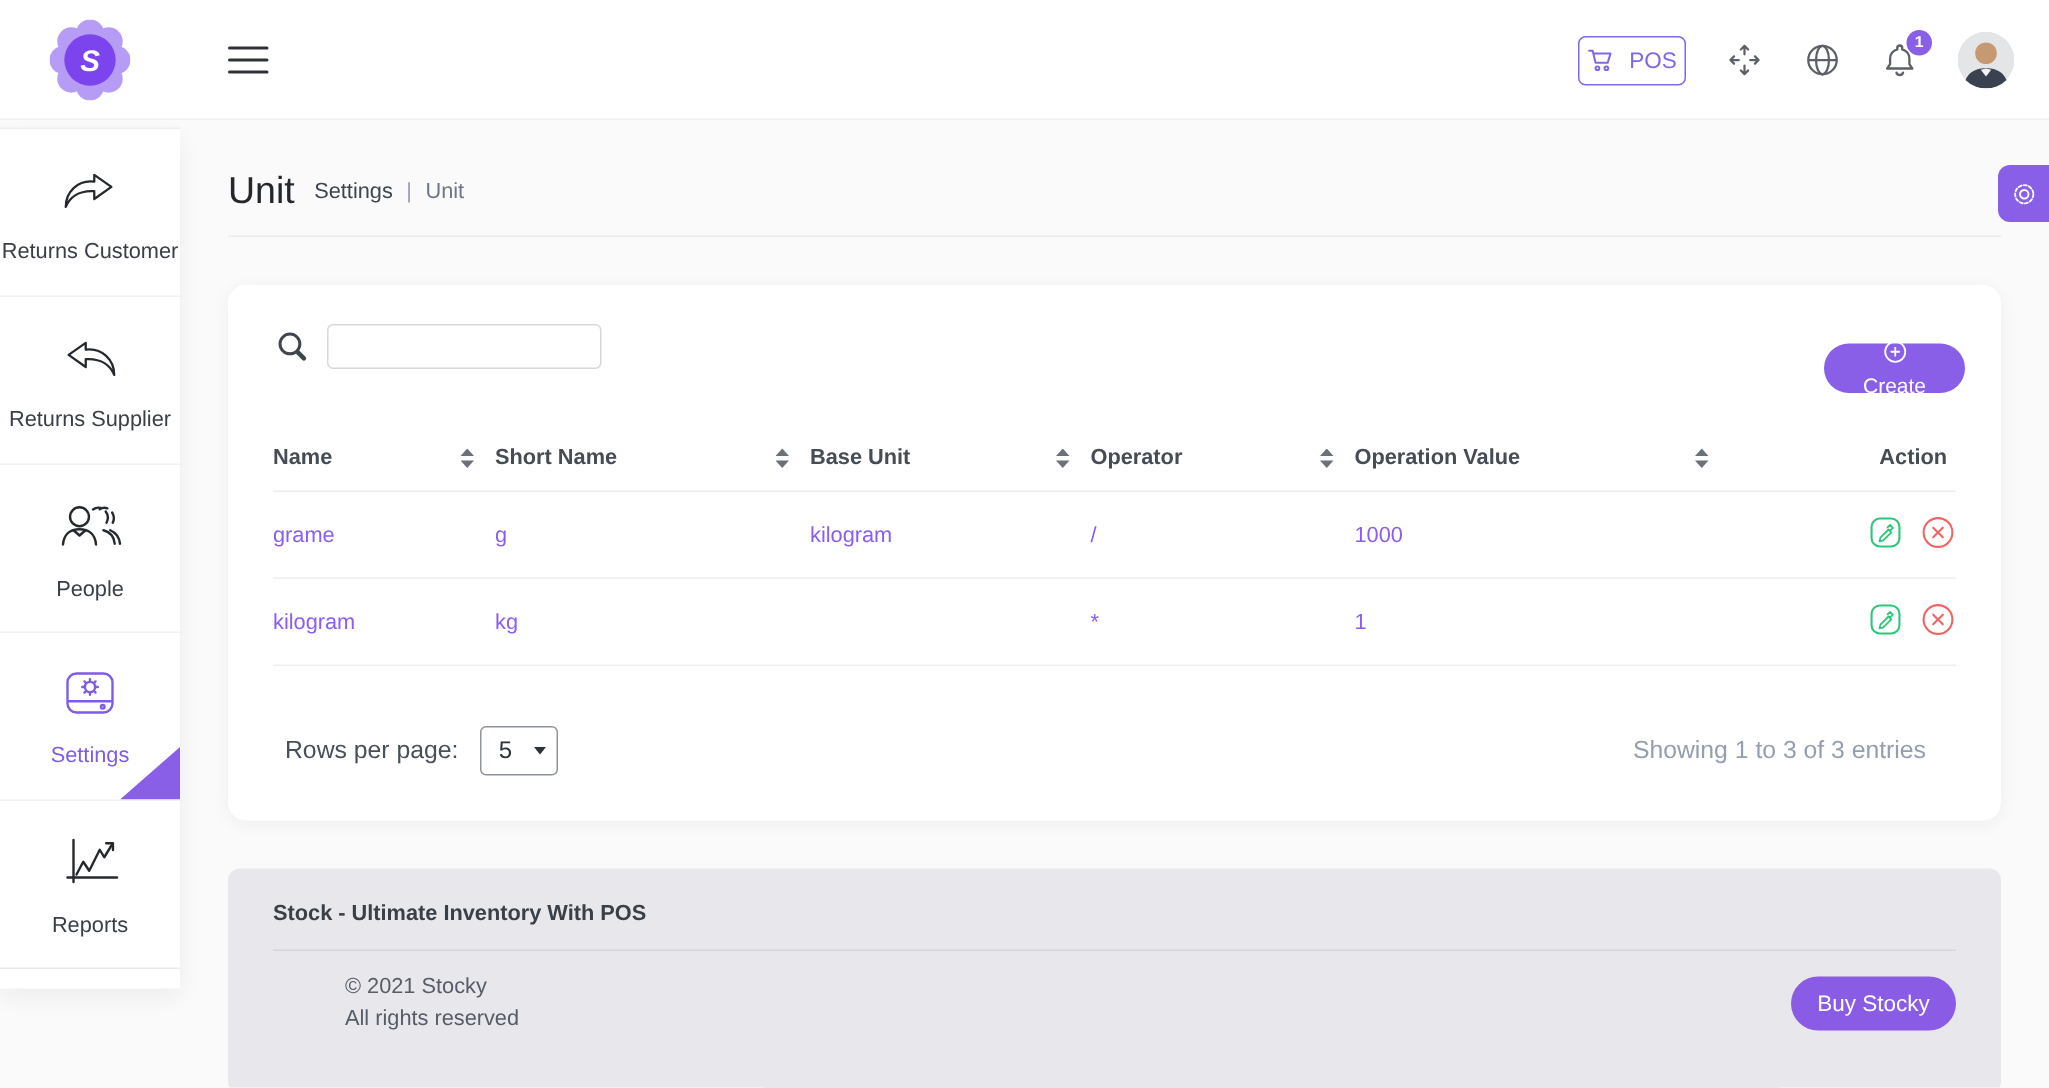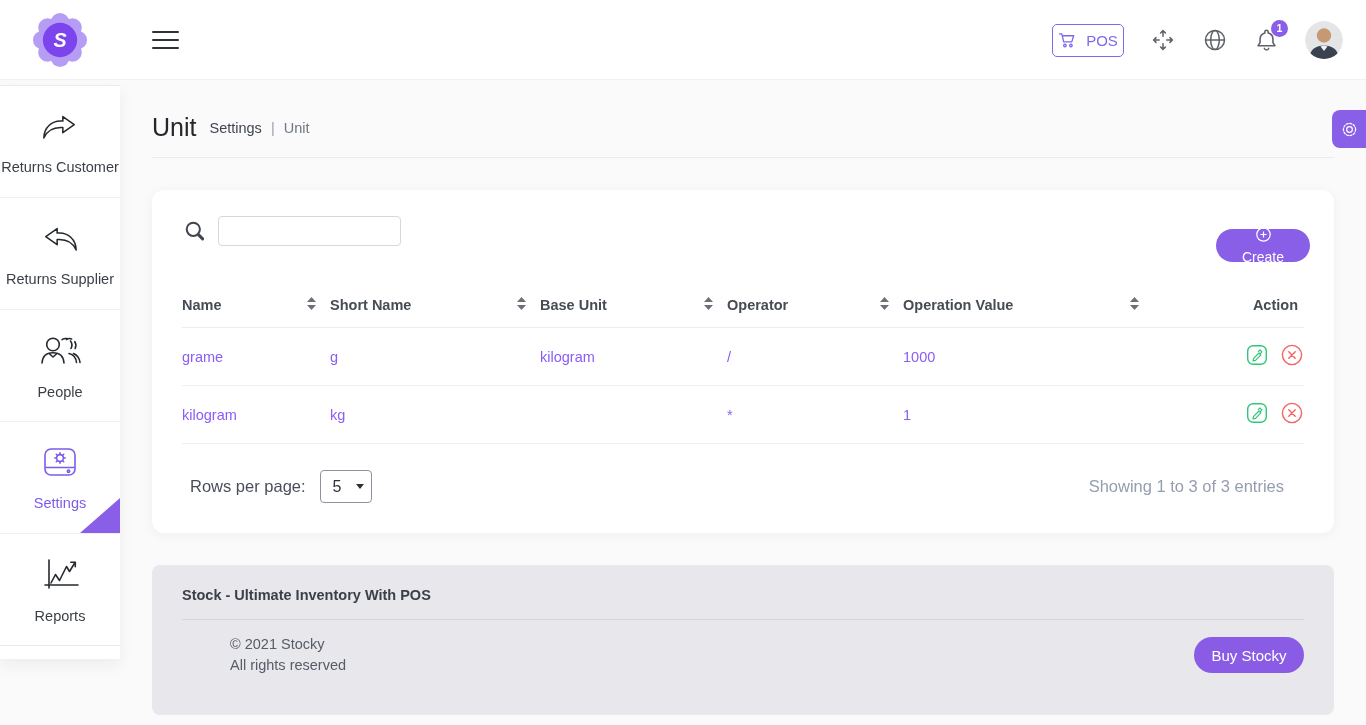--- a/index.html
+++ b/index.html
@@ -81,26 +81,26 @@
   .create-btn {
     position:absolute; right:24px; top:39px; width:94px; height:33px; border:none; border-radius:17px;
     background:#8a5fe8; color:#fff; font-size:14px; font-family:inherit; display:flex;
     align-items:center; justify-content:center; gap:7px; cursor:pointer;flex-direction:column;
   }
   table { width:100%; border-collapse:collapse; margin-top:46px; table-layout:fixed; }
   col.c-name{width:148px} col.c-short{width:210px} col.c-base{width:187px}
   col.c-op{width:176px} col.c-opval{width:250px} col.c-action{width:auto}
   th { text-align:left; font-size:14.5px; font-weight:700; color:#454c54;
        padding:4px 0 14px 0; border-bottom:1px solid #ededf0; }
-  .th-inner { display:flex; align-items:flex-start; justify-content:space-between; padding-right:14px; cursor:pointer; }
+  .th-inner { display:flex; align-items:center; justify-content:space-between; padding-right:14px; cursor:pointer; }
   th.action-col { text-align:right; padding-right:6px; }
   td { font-size:14.5px; color:#8b5cf6; padding:15px 0; border-bottom:1px solid #efeff2; height:48px; }
   td.action-cell { text-align:right; white-space:nowrap; }
   .row-action-btn { background:none; border:none; padding:0 0 0 7px; cursor:pointer; vertical-align:middle; }
-  .table-footer { display:flex; align-items:center; justify-content:space-between; margin-top:26px; padding:0 20px 0 8px; }
+  .table-footer { display:flex; align-items:center; justify-content:space-between; margin-top:40px; padding:0 20px 0 8px; }
   .rpp { display:flex; align-items:center; gap:14px; font-size:16.5px; color:#494f59; }
   .select-wrap { position:relative; display:inline-block; }
   .rpp-select {
     appearance:none; -webkit-appearance:none; width:52px; height:33px; border:1px solid #8d939e;
     border-radius:4px; background:#fff; font-size:16px; font-family:inherit; color:#2e3237;
     padding:0 20px 0 12px; cursor:pointer; outline:none;
   }
   .select-chevron {
     position:absolute; right:8px; top:14px; width:0; height:0; pointer-events:none;
     border-left:4.5px solid transparent; border-right:4.5px solid transparent; border-top:5.5px solid #2e3237;

